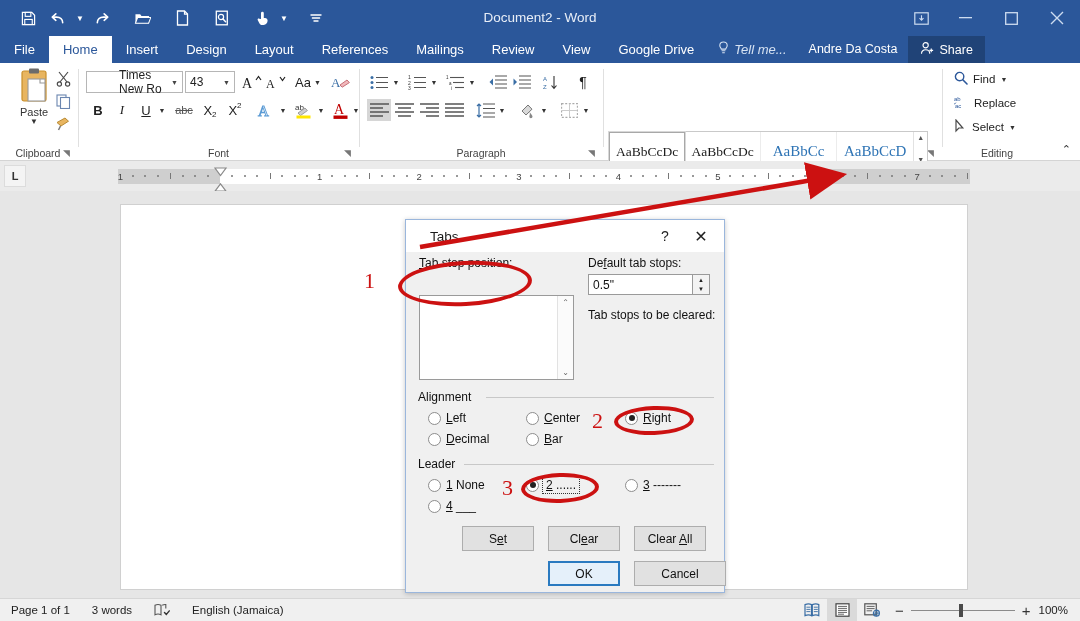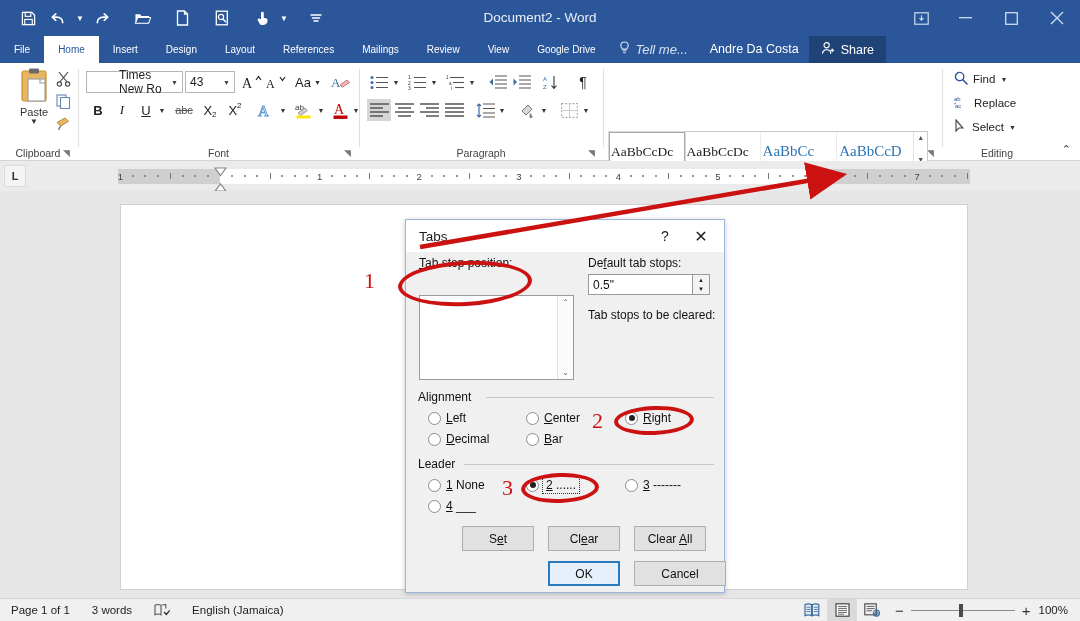--- a/index.html
+++ b/index.html
@@ -52,21 +52,21 @@
 
   
   .tabstrip {
     position: absolute; left: 0; top: 36px; width: 1080px; height: 27px;
     background: #2b579a;
     display: flex; align-items: flex-end;
   }
   .rtab {
     height: 27px; line-height: 27px;
     padding: 0 14px;
-    color: #ffffff; font-size: 10px;
+    color: #ffffff; font-size: 13px;
     white-space: nowrap;
   }
   .rtab.active {
     background: #ffffff; color: #2b579a;
   }
   .tellme {
     display: flex; align-items: center; gap: 5px;
     height: 27px; padding: 0 12px 0 10px;
     color: #d6e2f2; font-size: 13px; font-style: italic;
   }
@@ -139,21 +139,21 @@
     display: flex;
   }
   .stylecell {
     width: 77px; height: 56px;
     display: flex; flex-direction: column;
     align-items: center; justify-content: center;
     border-right: 1px solid #ececec;
   }
   .stylecell.sel { border: 1px solid #a8a8a8; outline: 1px solid #d8d8d8; }
   .stylecell .pre { font-size: 13.5px; font-family: "Liberation Serif", serif; color: #1b1b1b;
-    overflow: hidden; white-space: nowrap; width: 72px; text-align: left; }
+    overflow: hidden; white-space: nowrap; width: 72px; text-align: center; }
   .stylecell .nm { font-size: 10.5px; color: #333; margin-top: 5px; }
   .stylecell.h1 .pre, .stylecell.h2 .pre { color: #2e74b5; font-size: 15px; }
   .galscroll {
     width: 14px; height: 56px;
     display: flex; flex-direction: column; align-items: center;
     justify-content: space-between; padding: 2px 0;
     background: #fff; border-left: 1px solid #e2e2e2;
     font-size: 7px; color: #555;
   }
 
@@ -216,21 +216,21 @@
     background: #f0f0f0;
     border: 1px solid #9ab6dc;
     box-shadow: 0 1px 5px rgba(0,0,0,0.22);
   }
   .dlg-title {
     position: absolute; left: 0; top: 0; width: 318px; height: 32px;
     background: #ffffff;
     display: flex; align-items: center;
   }
   .dlg-title .t {
-    margin-left: 13px; font-size: 13.5px; color: #1b1b1b;
+    margin-left: 24px; font-size: 13.5px; color: #1b1b1b;
   }
   .dlg-help {
     position: absolute; right: 48px; top: 5px;
     width: 22px; height: 22px;
     display: flex; align-items: center; justify-content: center;
     font-size: 14px; color: #222;
   }
   .dlg-close {
     position: absolute; right: 6px; top: 3px;
     width: 34px; height: 26px;

